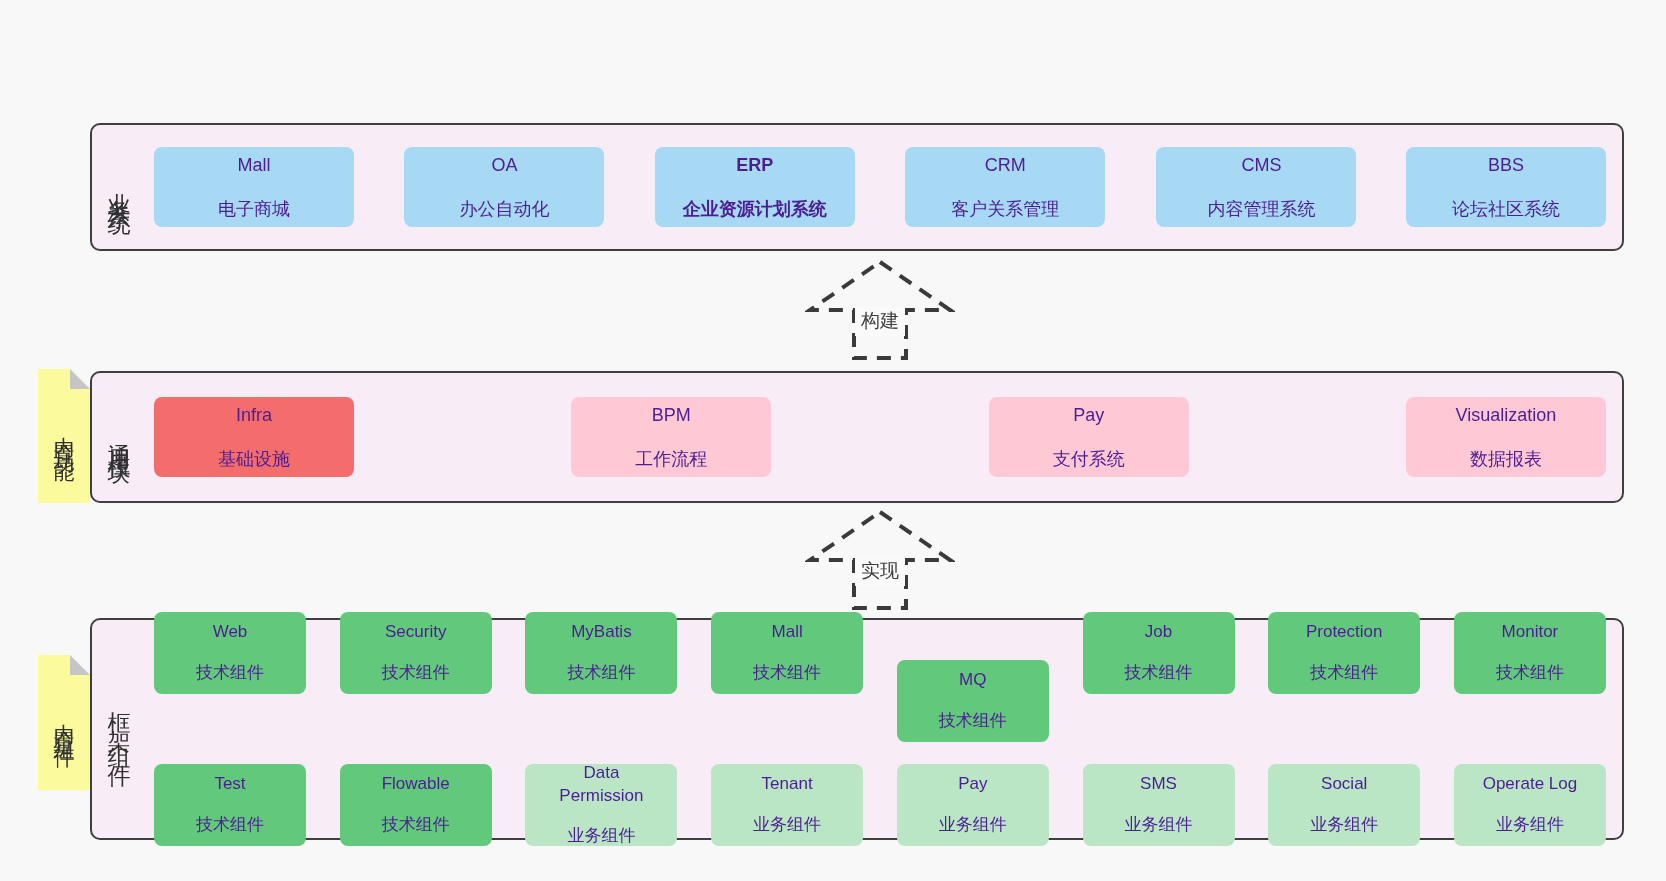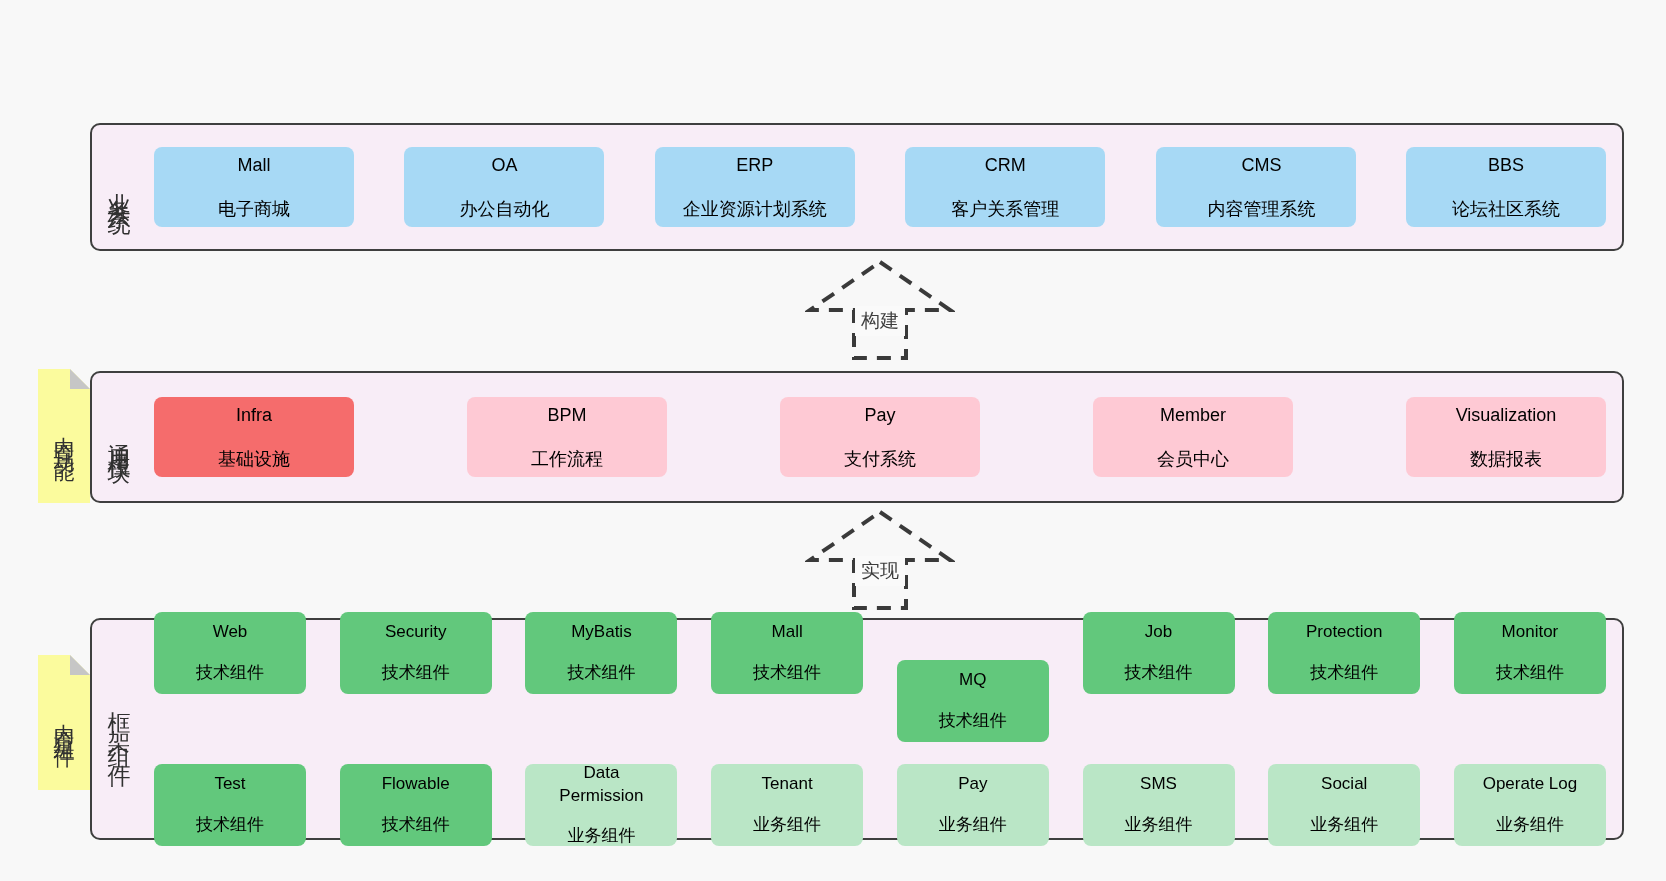--- a/index.html
+++ b/index.html
@@ -14,21 +14,21 @@
   .tier-framework{top:618px;height:222px;}
 
   .tier-label{width:56px;display:flex;align-items:center;justify-content:center;
               writing-mode:vertical-rl;text-orientation:upright;
               font-size:23px;letter-spacing:6px;color:#303030;flex:none;}
   .tier-framework .tier-label{letter-spacing:18px;}
 
   .boxes{flex:1;display:flex;align-items:center;justify-content:space-between;padding:0 16px 0 6px;}
   .box{width:200px;height:80px;border-radius:8px;display:flex;flex-direction:column;
        align-items:center;justify-content:center;text-align:center;
-       font-size:18px;line-height:1.45;color:#000000;box-sizing:border-box;gap:18px;}
+       font-size:18px;line-height:1.45;color:#4c1d95;box-sizing:border-box;gap:18px;}
 
   .grid{flex:1;display:grid;grid-template-columns:repeat(8,152px);justify-content:space-between;
         align-content:center;row-gap:22px;padding:0 16px 0 6px;}
   .grid .box{width:152px;height:82px;font-size:17px;line-height:1.35;}
   .grid .box .name{display:block;max-width:112px;margin:0 auto;}
 
   
   .note{position:absolute;left:38px;width:52px;background:#fbfb9d;z-index:1;
         display:flex;align-items:center;justify-content:center;
         writing-mode:vertical-rl;text-orientation:upright;
@@ -58,21 +58,21 @@
     <div class="tier-label">业务系统</div>
     <div class="boxes">
       <div class="box" style="background: rgb(167, 217, 245);">
         <div class="name">Mall</div>
         <div class="desc">电子商城</div>
       </div>
       <div class="box" style="background: rgb(167, 217, 245);">
         <div class="name">OA</div>
         <div class="desc">办公自动化</div>
       </div>
-      <div class="box" style="background: rgb(167, 217, 245);">
+      <div class="box" style="background: rgb(167, 217, 245); font-weight: bold;">
         <div class="name">ERP</div>
         <div class="desc">企业资源计划系统</div>
       </div>
       <div class="box" style="background: rgb(167, 217, 245);">
         <div class="name">CRM</div>
         <div class="desc">客户关系管理</div>
       </div>
       <div class="box" style="background: rgb(167, 217, 245); padding-left: 12px;">
         <div class="name">CMS</div>
         <div class="desc">内容管理系统</div>
@@ -100,24 +100,20 @@
         <div class="name">Infra</div>
         <div class="desc">基础设施</div>
       </div>
       <div class="box" style="background: rgb(254, 201, 212);">
         <div class="name">BPM</div>
         <div class="desc">工作流程</div>
       </div>
       <div class="box" style="background: rgb(254, 201, 212);">
         <div class="name">Pay</div>
         <div class="desc">支付系统</div>
-      </div>
-      <div class="box" style="background: rgb(254, 201, 212);">
-        <div class="name">Member</div>
-        <div class="desc">会员中心</div>
       </div>
       <div class="box" style="background: rgb(254, 201, 212);">
         <div class="name">Visualization</div>
         <div class="desc">数据报表</div>
       </div>
     </div>
   </div>
 
   <div class="arrow arrow-implement">
     <svg viewBox="0 0 150 104">

